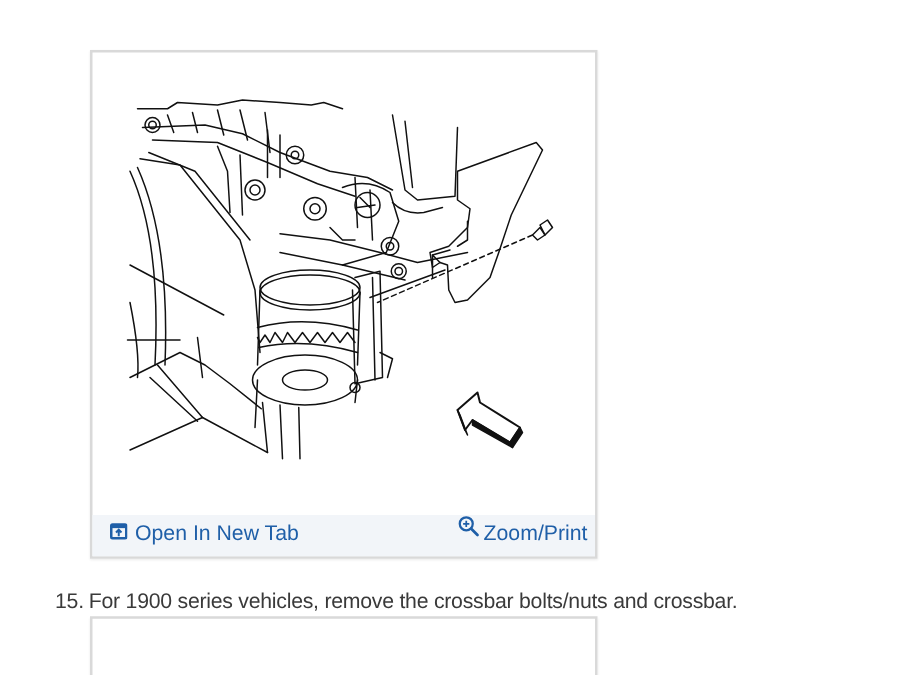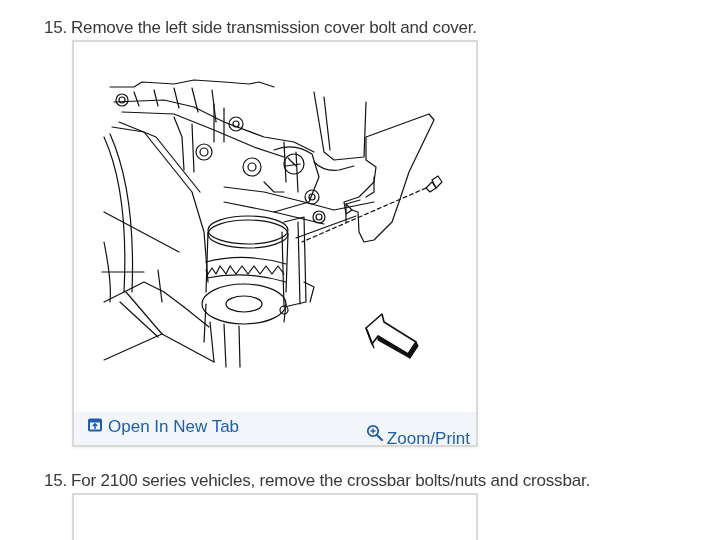--- a/index.html
+++ b/index.html
@@ -64,34 +64,31 @@
     font-size: 17px;
     color: #1f5fa8;
     text-decoration: none;
     display: flex;
     align-items: center;
     cursor: pointer;
     line-height: 22px;
     justify-content: flex-end;
   }
   .open-tab { left: 14px; }
-  .zoom-print { right: 6px; top: 16px; }
+  .zoom-print { right: 6px; top: 4px; }
   .footer-link .ico {
     display: inline-block;
     margin-right: 6px;
   }
 </style>
 </head>
 <body>
 
 <div class="page">
 
-  <div class="step step-15">
-    <span class="num">15.</span><span>Remove the left side transmission cover bolt and cover.</span>
-  </div>
 
   <div class="figure figure-15">
     <div class="figure-image" title="Line drawing: left side transmission cover, bolt and cover with direction arrow">
       <svg width="402" height="370" viewBox="0 0 402 370" fill="none" stroke="#111" stroke-width="1.2" stroke-linejoin="round" stroke-linecap="round">
 
         <path d="M36 45 L60 45 L68 40 L100 42 L120 38 L150 40 L175 42 L185 40 L200 45"></path>
         <path d="M40 60 L90 58 L120 65 L150 80 L190 95 L220 100 L240 110"></path>
         <path d="M48 70 L100 72 L140 88 L180 105 L210 115"></path>
         <path d="M60 50 L65 64 M80 48 L84 64 M100 46 L105 66 M118 46 L124 70 M138 48 L142 80"></path>
         <circle cx="48" cy="58" r="6"></circle>
@@ -186,18 +183,18 @@
             <path d="M7 4.5 L7 9.5 M4.5 7 L9.5 7" stroke="#1f5fa8" stroke-width="1.4"></path>
             <path d="M11 11 L16 16" stroke="#1f5fa8" stroke-width="2.2" stroke-linecap="round"></path>
           </svg>
         </span>
         <span>Zoom/Print</span>
       </a>
     </div>
   </div>
 
   <div class="step step-16">
-    <span class="num">15.</span><span>For 2100 series vehicles, remove the crossbar bolts/nuts and crossbar.</span>
+    <span class="num">15.</span><span>For 1900 series vehicles, remove the crossbar bolts/nuts and crossbar.</span>
   </div>
 
   <div class="figure figure-16"></div>
 
 </div>
 
 </body></html>

